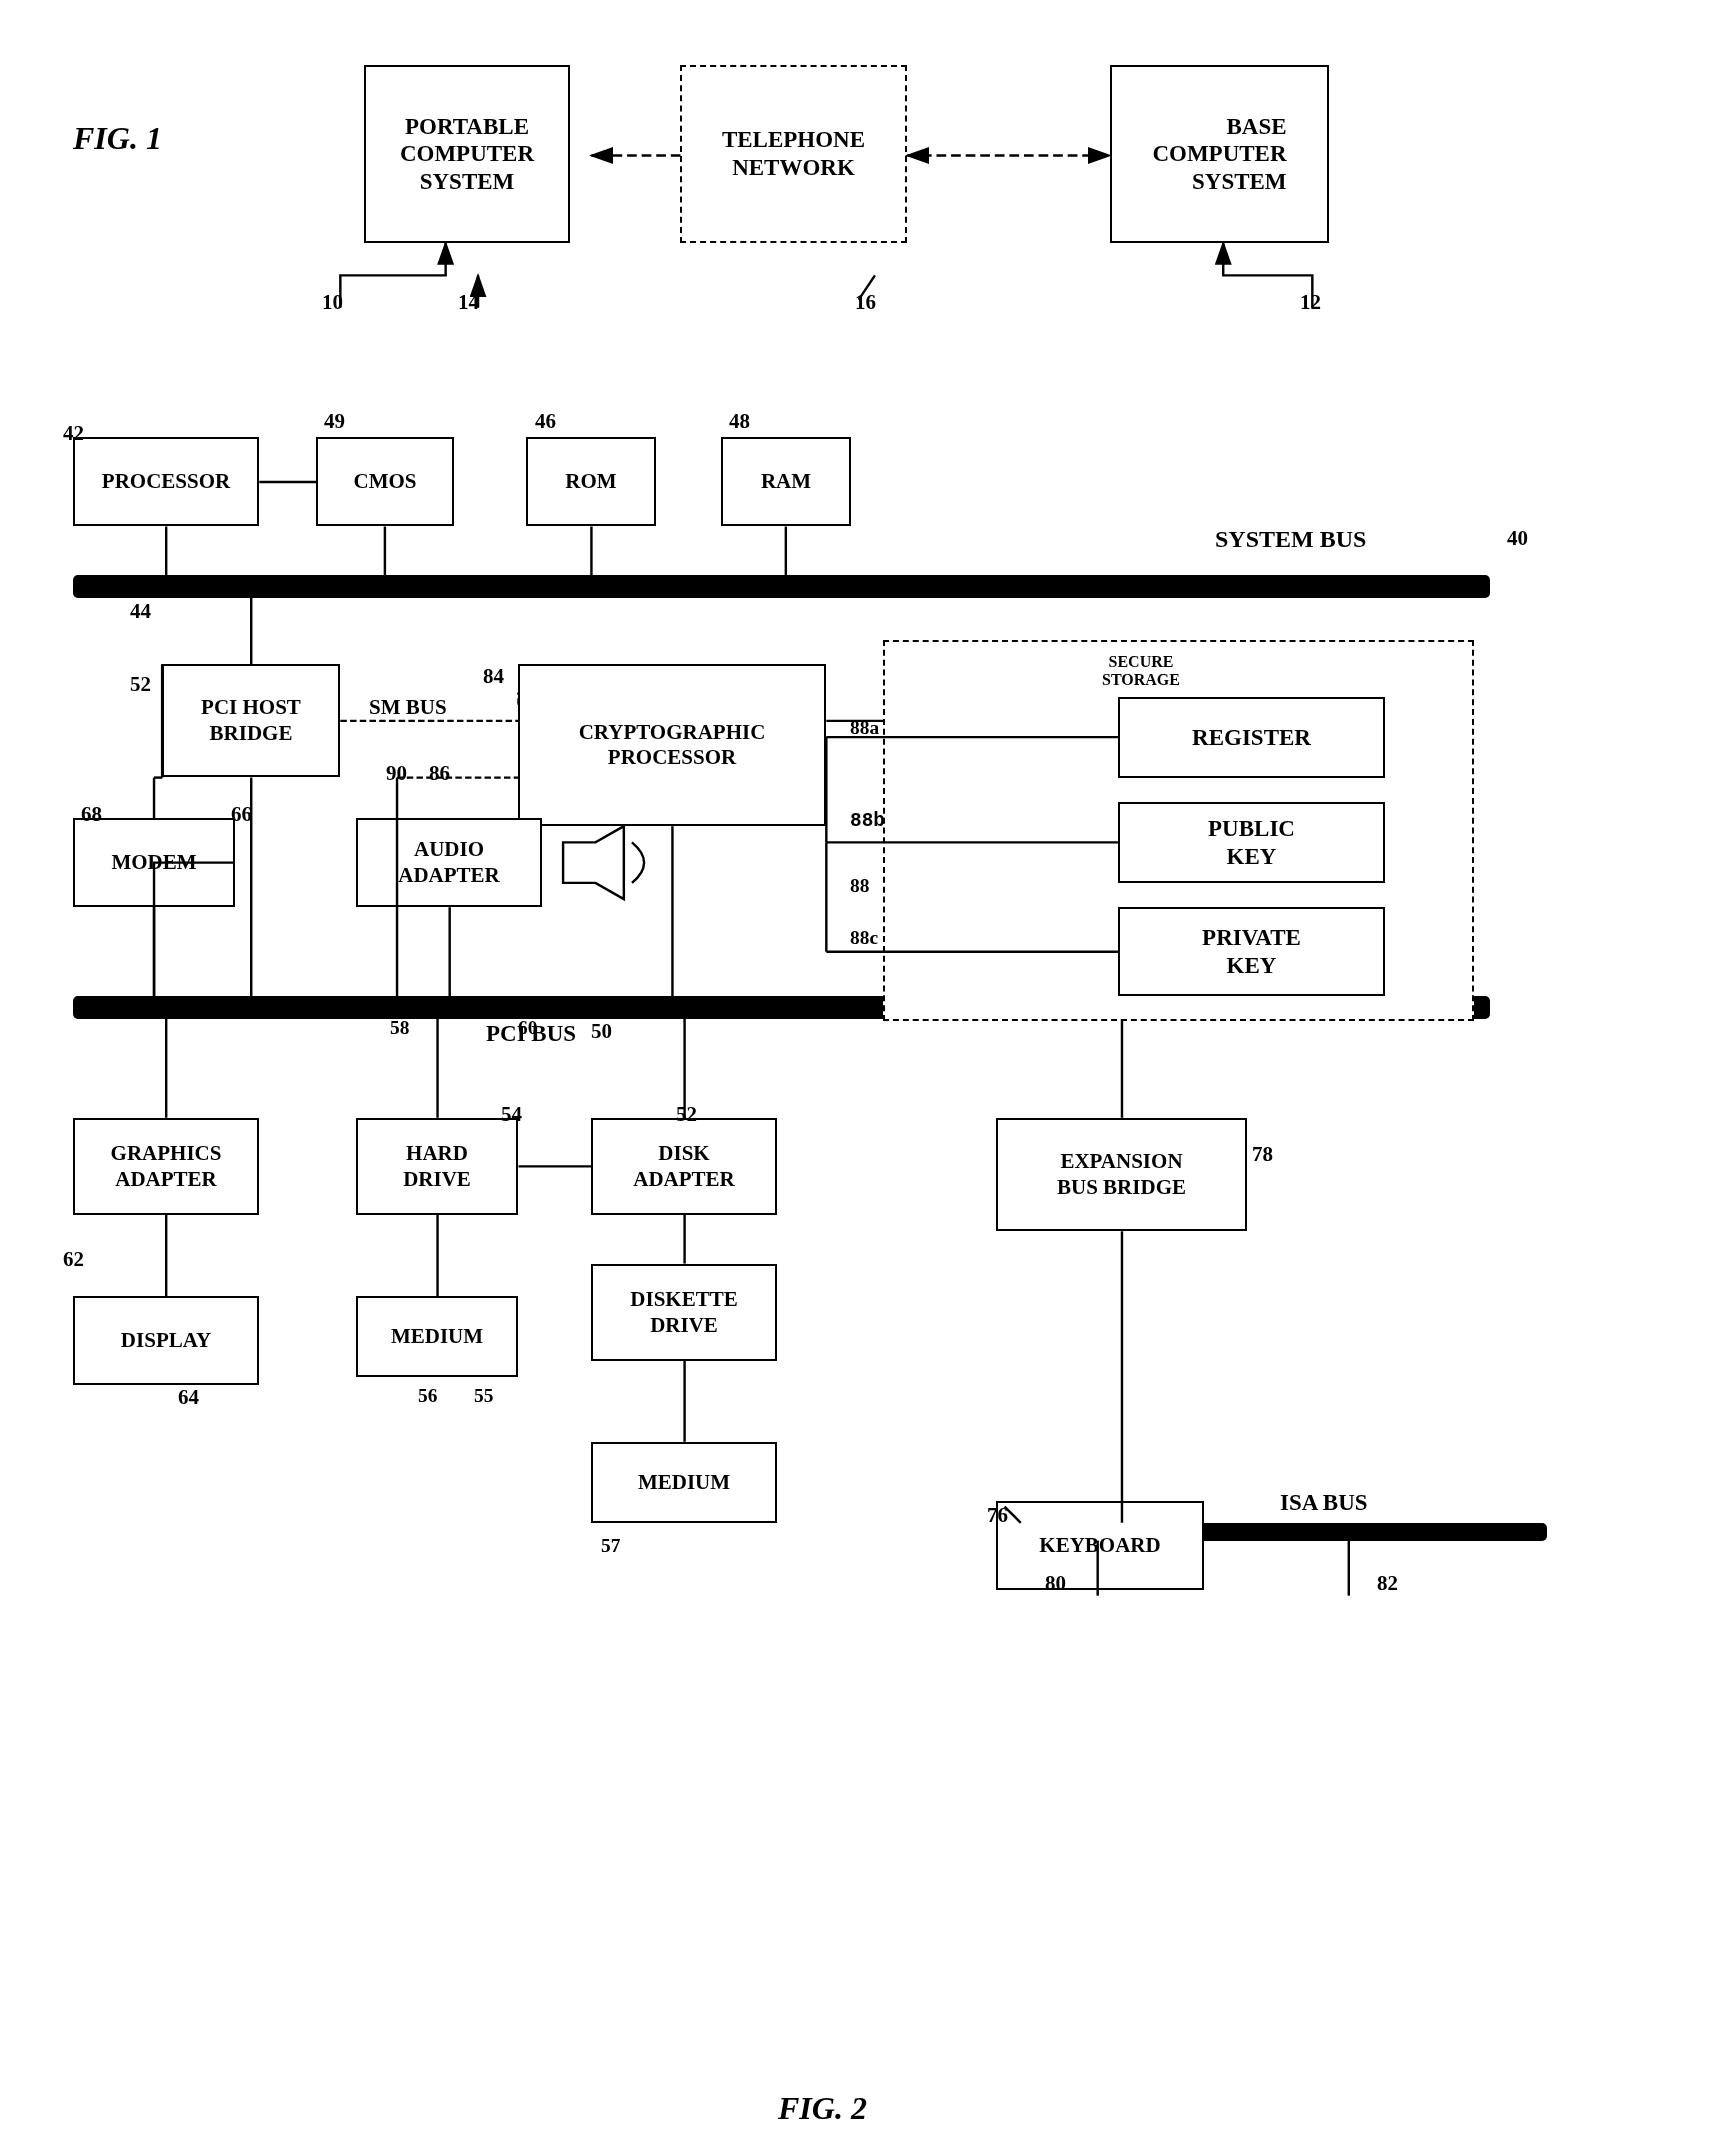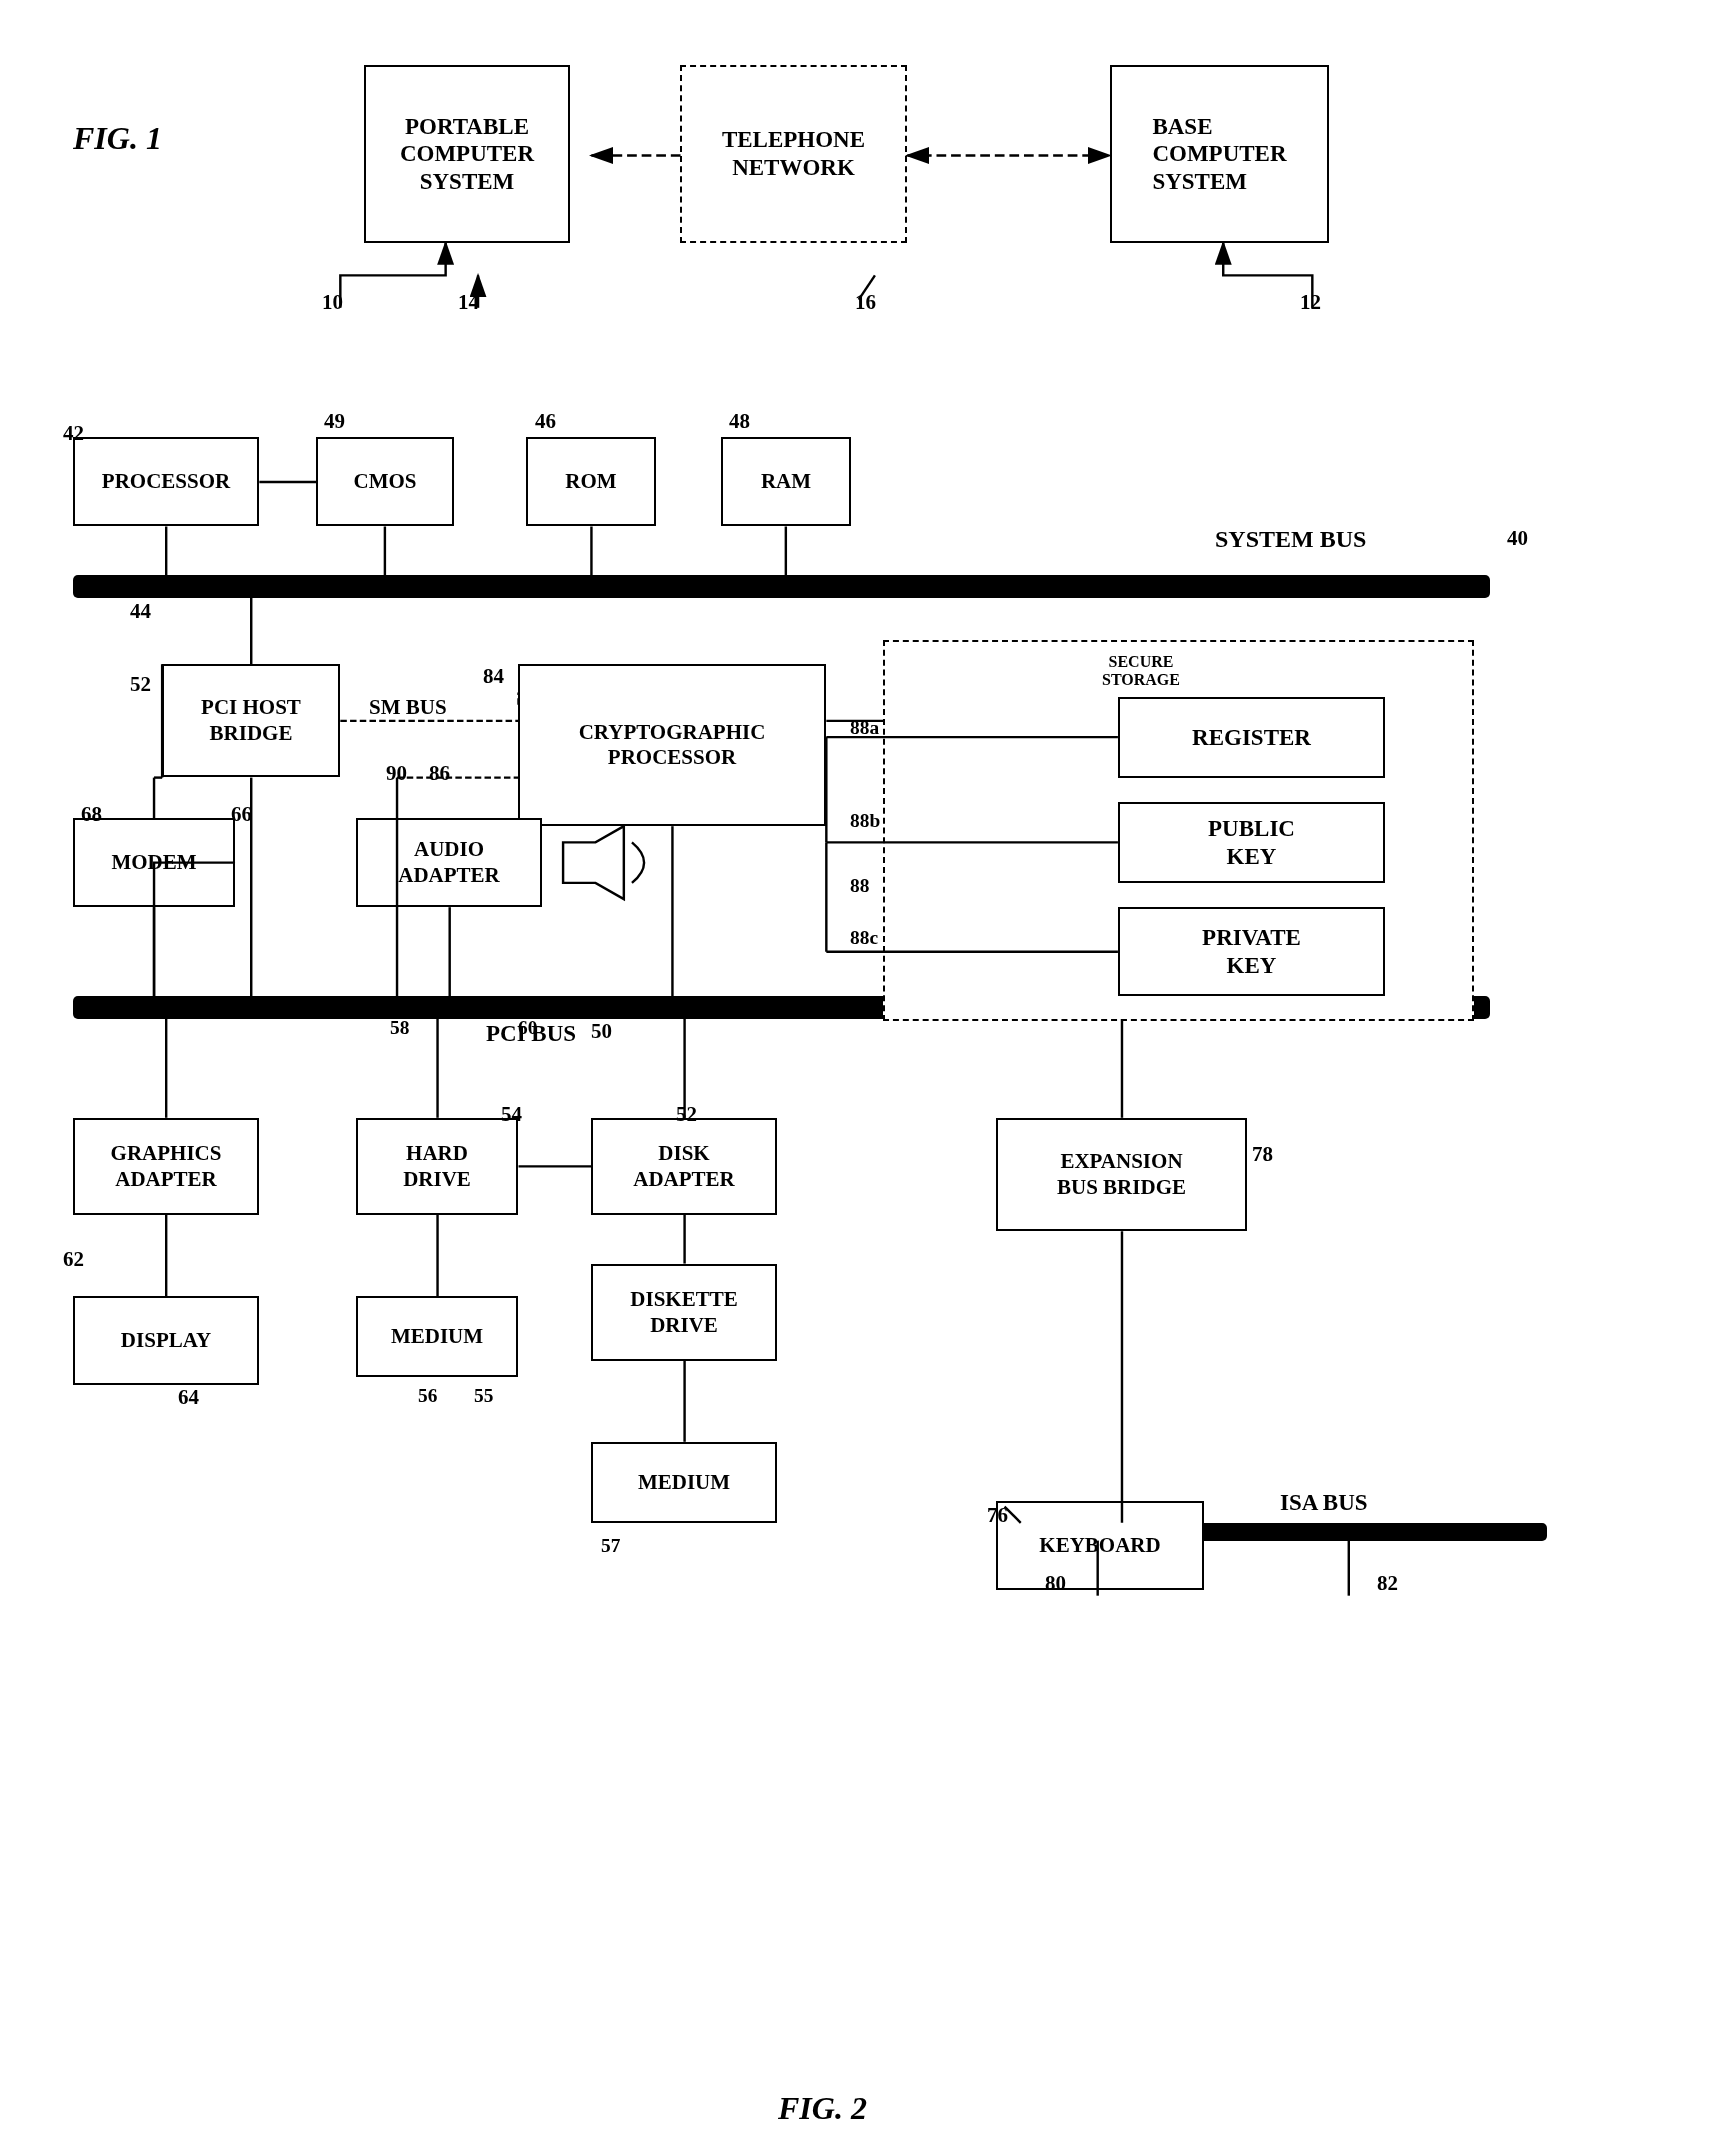--- a/index.html
+++ b/index.html
@@ -79,21 +79,21 @@
 COMPUTER
 SYSTEM</span>
   </div>
 
   <div class="box-dashed" style="left:680px; top:65px; width:227px; height:178px; font-size:23px;">
     <span style="white-space:pre-line; text-align:center;">TELEPHONE
 NETWORK</span>
   </div>
 
   <div class="box" style="left:1110px; top:65px; width:219px; height:178px; font-size:23px;">
-    <span style="white-space:pre-line; text-align:left;">BASE
+    <span style="white-space:pre-line; text-align:right;">BASE
 COMPUTER
 SYSTEM</span>
   </div>
 
   <div class="label" style="left:322px; top:290px;">10</div>
   <div class="label" style="left:1300px; top:290px;">12</div>
   <div class="label" style="left:458px; top:290px;">14</div>
   <div class="label" style="left:855px; top:290px;">16</div>
 
   <div class="label-italic" style="left:778px; top:2090px;">FIG. 2</div>
@@ -160,21 +160,21 @@
     <span style="white-space:pre-line;">PUBLIC
 KEY</span>
   </div>
 
   <div class="box" style="left:1118px; top:907px; width:267px; height:89px; font-size:23px;">
     <span style="white-space:pre-line;">PRIVATE
 KEY</span>
   </div>
 
   <div class="label" style="left:850px; top:717px; font-size:19.4px;">88a</div>
-  <div class="label" style="left:850px; top:810px; font-size:19.4px;">88b</div>
+  <div class="label" style="left:850px; top:810px; font-size:19.4px;font-family:Liberation Mono, monospace;">88b</div>
   <div class="label" style="left:850px; top:875px; font-size:19.4px;">88</div>
   <div class="label" style="left:850px; top:927px; font-size:19.4px;">88c</div>
 
   <div class="box" style="left:73px; top:818px; width:162px; height:89px;">
     <span>MODEM</span>
   </div>
   <div class="label" style="left:81px; top:802px;">68</div>
   <div class="label" style="left:231px; top:802px;">66</div>
 
   <div class="box" style="left:356px; top:818px; width:186px; height:89px;">

